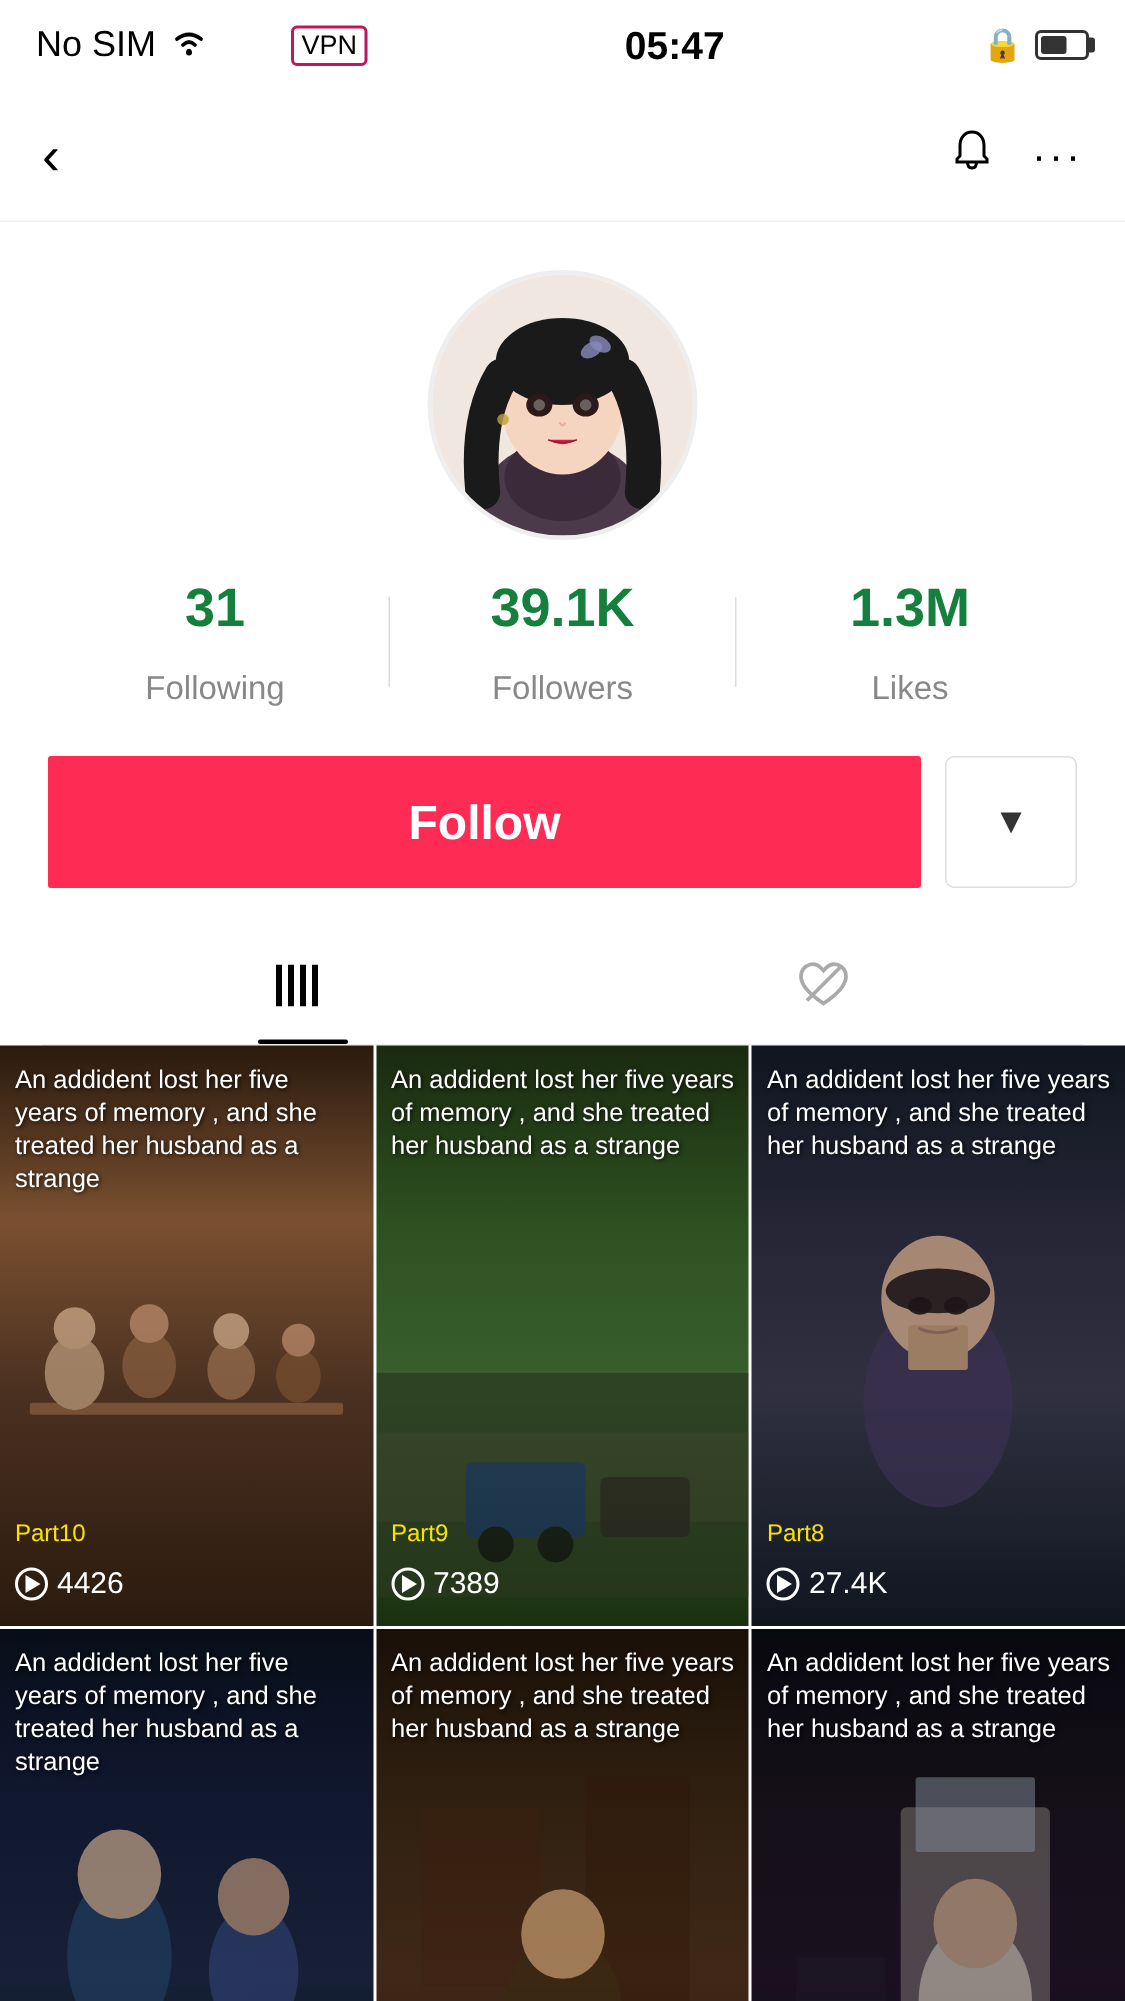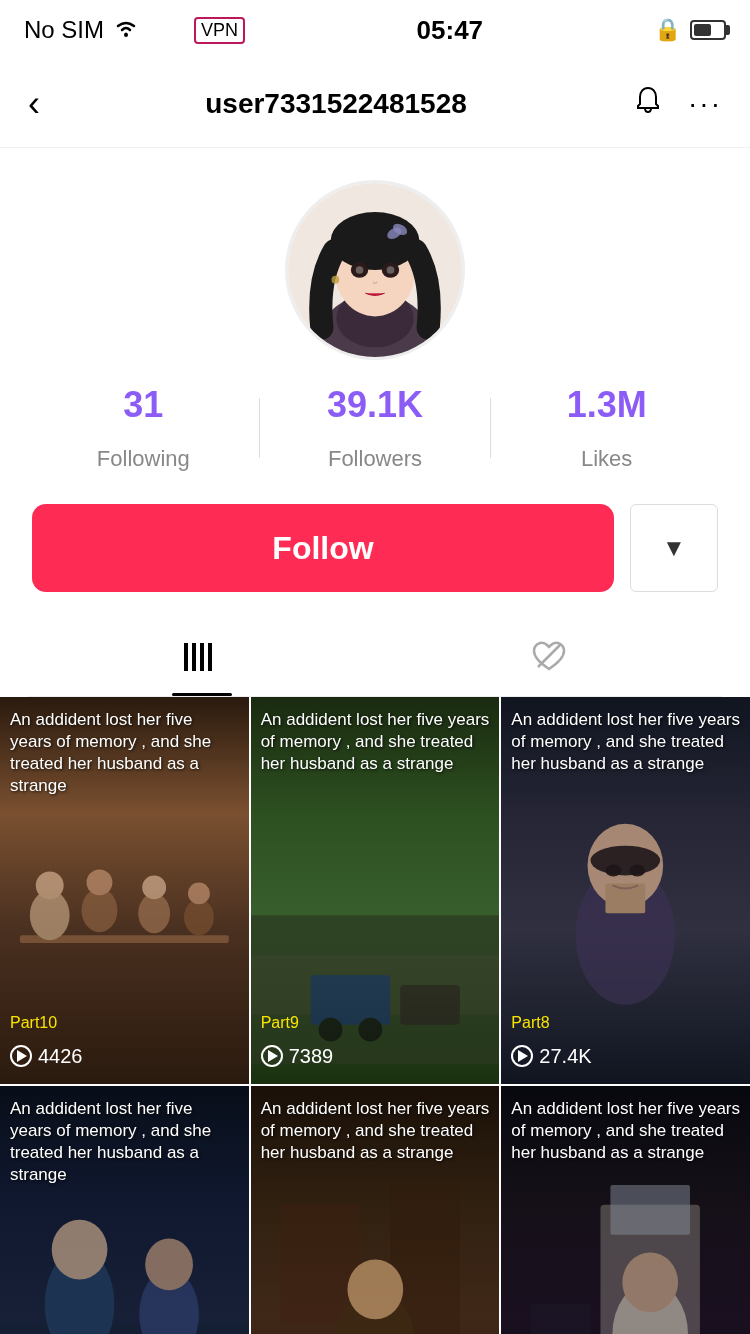--- a/index.html
+++ b/index.html
@@ -152,21 +152,21 @@
     }
     .stat-item {
       display: flex;
       flex-direction: column;
       align-items: center;
       flex: 1;
     }
     .stat-number {
       font-size: 36px;
       font-weight: 700;
-      color: #8b5cf6;
+      color: #15803d;
     }
     .stat-label {
       font-size: 22px;
       color: #888;
       margin-top: 20px;
     }
     .stat-divider {
       width: 1px;
       height: 60px;
       background: #ddd;
@@ -179,21 +179,21 @@
       gap: 16px;
       width: 100%;
       margin-bottom: 32px;
       padding: 0 4px;
     }
     .follow-btn {
       flex: 1;
       height: 88px;
       background: #fe2c55;
       border: none;
-      border-radius: 14px;
+      border-radius: 2px;
       color: #fff;
       font-size: 32px;
       font-weight: 600;
       cursor: pointer;
     }
     .dropdown-btn {
       width: 88px;
       height: 88px;
       background: #fff;
       border: 1px solid #ddd;
@@ -323,21 +323,20 @@
   <div class="status-right">
     <span style="font-size:22px;">🔒</span>
     <div class="battery">
       <div class="battery-fill"></div>
     </div>
   </div>
 </div>
 
 <div class="nav-bar">
   <span class="nav-back">‹</span>
-  <span class="nav-title">user7331522481528</span>
   <div class="nav-actions">
     <span class="nav-bell">
       <svg width="32" height="32" viewBox="0 0 32 32" fill="none">
         <path d="M16 4 C11 4 8 8 8 13 L8 20 L6 22 L6 24 L26 24 L26 22 L24 20 L24 13 C24 8 21 4 16 4Z" stroke="#000" stroke-width="2" fill="none"></path>
         <path d="M13 24 Q13 28 16 28 Q19 28 19 24" stroke="#000" stroke-width="2" fill="none"></path>
       </svg>
     </span>
     <span class="nav-more">···</span>
   </div>
 </div>

